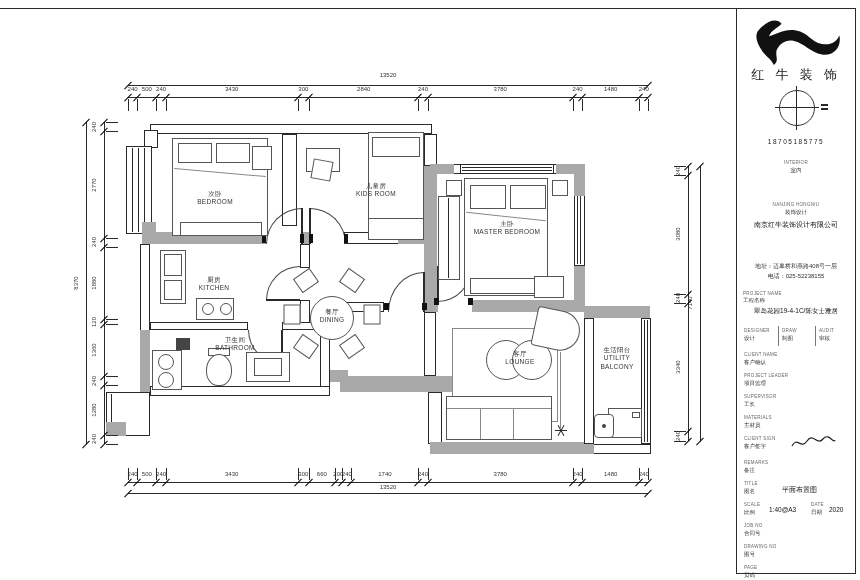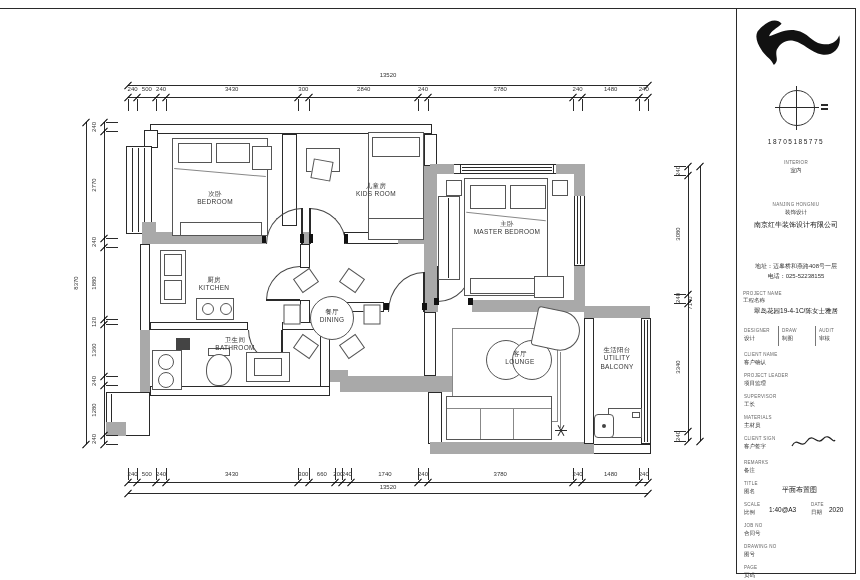--- a/index.html
+++ b/index.html
@@ -368,20 +368,21 @@
         <div class="tick" style="left: 683px; top: 440.619px; width: 10px; height: 1px; transform: rotate(-45deg);"></div>
         <div class="ln" style="left: 674px; top: 440.619px; width: 12px; height: 1px;"></div>
       </div>
 </div>
 
 <div id="titleblock" style="position:absolute;left:737px;top:8px;width:118px;height:566px;">
 
   <svg style="position:absolute;left:10px;top:8px" width="98" height="50" viewBox="0 0 100 52">
     <path fill="#111" d="M10 16 C20 4 30 2 35 8 C30 13 24 15 22 21 C30 19 38 13 50 15 C63 17 65 27 77 29 C87 31 93 26 95 20 C98 32 89 42 77 40 C65 38 58 28 48 26 C40 24 34 28 30 35 C28 42 33 46 27 51 C24 44 18 42 14 35 C10 29 7 22 10 16 Z"></path>
   </svg>
+  <div class="tb tbc" style="left:0;top:58px;width:118px;font-family:'Liberation Serif',serif;font-size:13px;letter-spacing:4px;color:#222;">红 牛 装 饰</div>
 
   <div style="position:absolute;left:42px;top:82px;width:34px;height:34px;border:1px solid #333;border-radius:50%;">
     <div class="ln" style="position:absolute;left:-5px;top:16px;width:44px;height:1px"></div>
     <div class="ln" style="position:absolute;left:16px;top:-5px;width:1px;height:44px"></div>
   </div>
   <div class="ln" style="left:84px;top:96px;width:7px;height:2px"></div>
   <div class="ln" style="left:84px;top:100px;width:7px;height:2px"></div>
 
   <div class="tb tbc" style="left:0;top:130px;width:118px;font-size:6.5px;letter-spacing:1.5px;color:#222;">18705185775</div>
 

